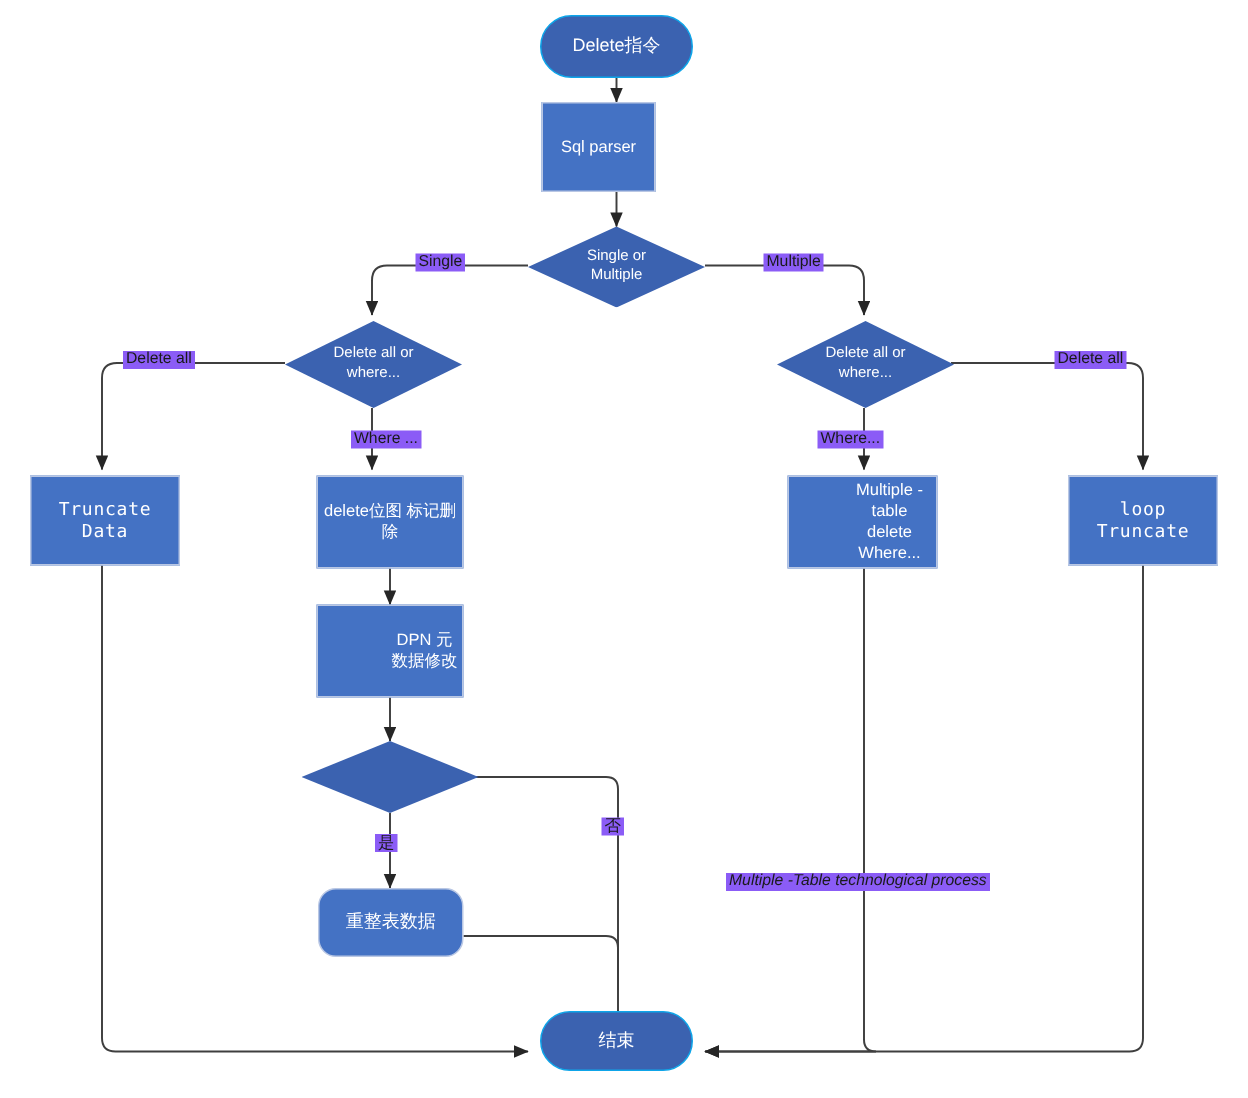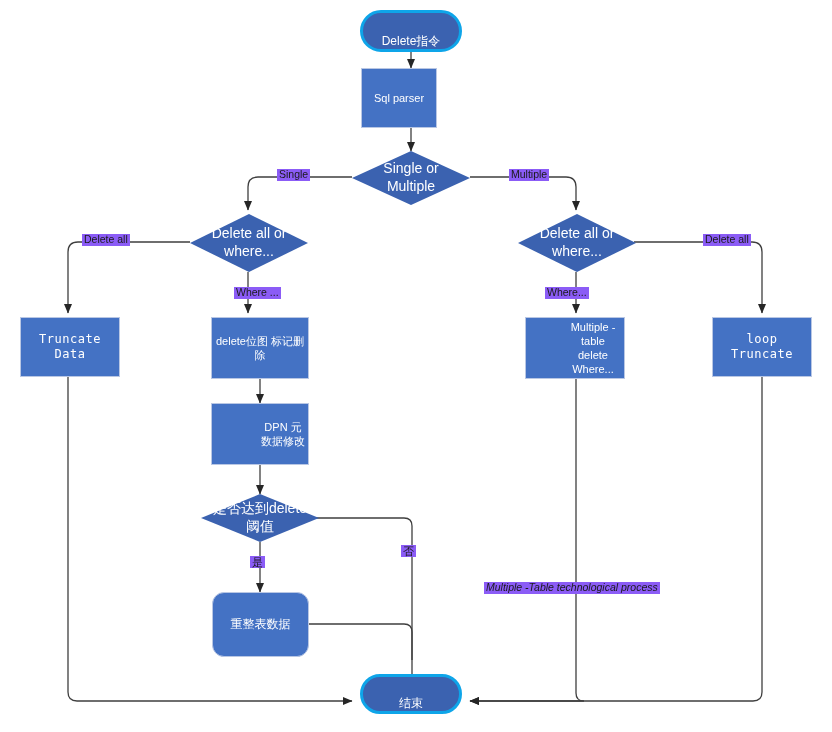--- a/index.html
+++ b/index.html
@@ -49,24 +49,23 @@
     font-size: 11px;
   }
   .proc.mono .label {
     font-family: "DejaVu Sans Mono", monospace;
     font-size: 12px;
     letter-spacing: 0.5px;
   }
   
   .term {
     background: #3B62B0;
-    border: 3px solid #0ea5e9;
+    border: 1px solid #0ea5e9;
     border-radius: 26px;
     font-size: 12px;
-    align-items: flex-end;
   }
   
   .roundrect {
     background: #4472C4;
     border: 1px solid #b9c7e4;
     border-radius: 12px;
     font-size: 12px;
   }
   
   .diamond {
@@ -79,21 +78,21 @@
     top: 0;
     width: 100%;
     height: 100%;
     background: #3B62B0;
     clip-path: polygon(50% 0%, 100% 50%, 50% 100%, 0% 50%);
     z-index: 1;
   }
   .diamond .label {
     position: relative;
     z-index: 2;
-    font-size: 14px;
+    font-size: 10px;
     color: #ffffff;
   }
   .edge-label {
     position: absolute;
     color: #1a1a1a;
     font-size: 10.5px;
     background: #8b5cf6;
     padding: 0 2px;
     white-space: nowrap;
     z-index: 3;
@@ -195,25 +194,23 @@
   <div class="node proc mono" style="left:712px; top:317px; width:100px; height:60px;">
     <span class="label">loop Truncate</span>
   </div>
 
   <div class="node proc" style="left:211px; top:403px; width:98px; height:62px;padding-left:46px;">
     <span class="label">DPN 元数据修改</span>
   </div>
 
   <div class="node diamond" style="left:201px; top:494px; width:118px; height:48px;">
     <span class="dshape"></span>
-    <span class="label">是否达到delete
-阈值</span>
-  </div>
-
-  <div class="node roundrect" style="left:212px; top:592px; width:97px; height:65px;">
+  </div>
+
+  <div class="node roundrect" style="left:212px; top:592px; width:97px; height:46px;">
     <span class="label">重整表数据</span>
   </div>
 
   <div class="node term" style="left:360px; top:674px; width:102px; height:40px;">
     <span class="label">结束</span>
   </div>
 
   <div class="edge-label" style="left:277px; top:169px;">Single</div>
 
   <div class="edge-label" style="left:509px; top:169px;">Multiple</div>

